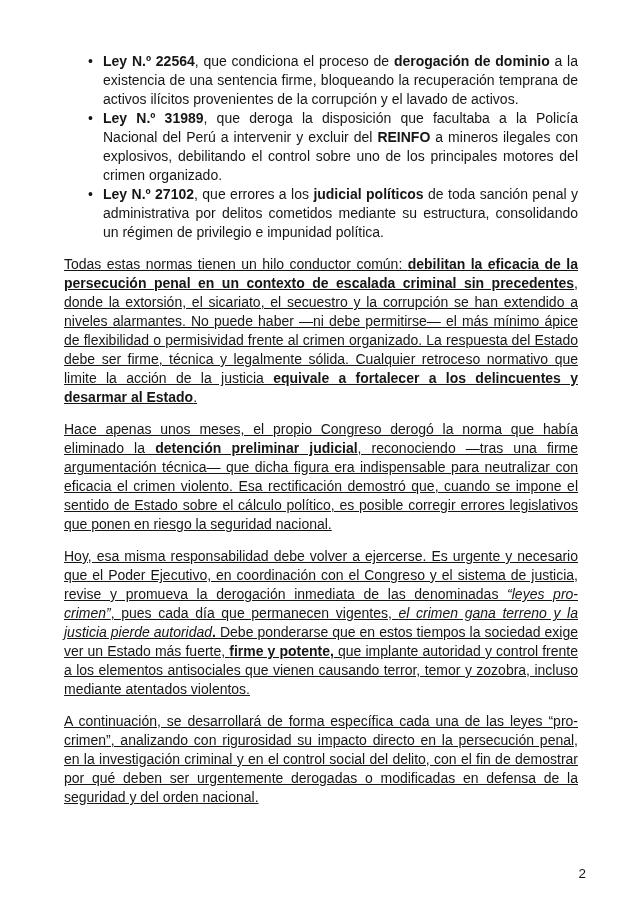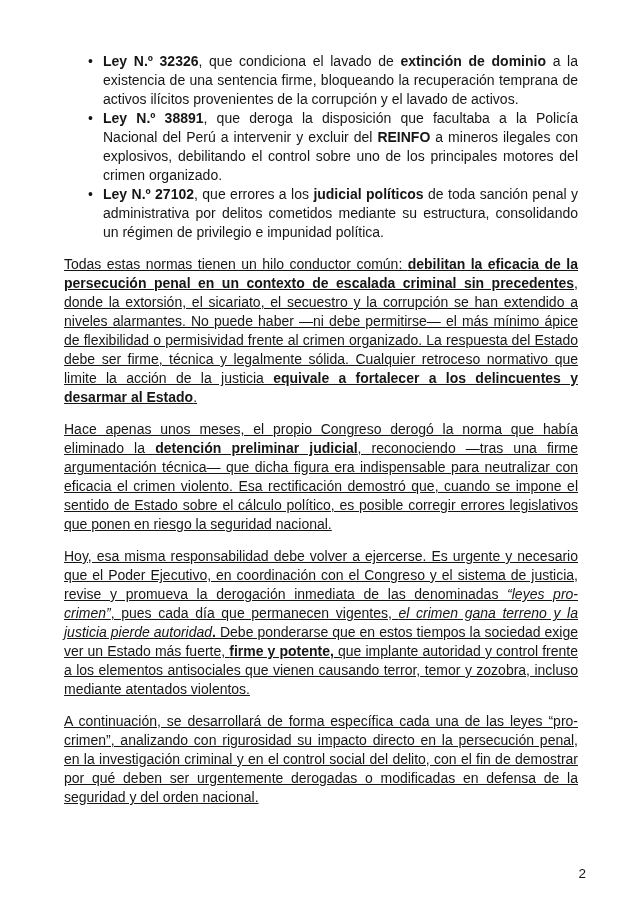--- a/index.html
+++ b/index.html
@@ -57,25 +57,25 @@
 </style>
 </head>
 <body>
 
 <div class="page">
   <div class="content">
 
     <ul class="bullet-list">
       <li>
         <span class="bullet-marker">•</span>
-        <span class="bullet-text"><span class="b">Ley N.º 32326</span><span>, que condiciona el lavado de </span><span class="b">extinción de dominio</span><span> a la existencia de una sentencia firme, bloqueando la recuperación temprana de activos ilícitos provenientes de la corrupción y el lavado de activos.</span></span>
+        <span class="bullet-text"><span class="b">Ley N.º 22564</span><span>, que condiciona el proceso de </span><span class="b">derogación de dominio</span><span> a la existencia de una sentencia firme, bloqueando la recuperación temprana de activos ilícitos provenientes de la corrupción y el lavado de activos.</span></span>
       </li>
       <li>
         <span class="bullet-marker">•</span>
-        <span class="bullet-text"><span class="b">Ley N.º 38891</span><span>, que deroga la disposición que facultaba a la Policía Nacional del Perú a intervenir y excluir del </span><span class="b">REINFO</span><span> a mineros ilegales con explosivos, debilitando el control sobre uno de los principales motores del crimen organizado.</span></span>
+        <span class="bullet-text"><span class="b">Ley N.º 31989</span><span>, que deroga la disposición que facultaba a la Policía Nacional del Perú a intervenir y excluir del </span><span class="b">REINFO</span><span> a mineros ilegales con explosivos, debilitando el control sobre uno de los principales motores del crimen organizado.</span></span>
       </li>
       <li>
         <span class="bullet-marker">•</span>
         <span class="bullet-text"><span class="b">Ley N.º 27102</span><span>, que errores a los </span><span class="b">judicial políticos</span><span> de toda sanción penal y administrativa por delitos cometidos mediante su estructura, consolidando un régimen de privilegio e impunidad política.</span></span>
       </li>
     </ul>
 
     <p class="doc-paragraph"><span>Todas estas normas tienen un hilo conductor común: </span><span class="b">debilitan la eficacia de la persecución penal en un contexto de escalada criminal sin precedentes</span><span>, donde la extorsión, el sicariato, el secuestro y la corrupción se han extendido a niveles alarmantes. No puede haber —ni debe permitirse— el más mínimo ápice de flexibilidad o permisividad frente al crimen organizado. La respuesta del Estado debe ser firme, técnica y legalmente sólida. Cualquier retroceso normativo que limite la acción de la justicia </span><span class="b">equivale a fortalecer a los delincuentes y desarmar al Estado</span><span>.</span></p>
     <p class="doc-paragraph"><span>Hace apenas unos meses, el propio Congreso derogó la norma que había eliminado la </span><span class="b u">detención preliminar judicial</span><span>, reconociendo —tras una firme argumentación técnica— que dicha figura era indispensable para neutralizar con eficacia el crimen violento. Esa rectificación demostró que, cuando se impone el sentido de Estado sobre el cálculo político, es posible corregir errores legislativos que ponen en riesgo la seguridad nacional.</span></p>
     <p class="doc-paragraph"><span>Hoy, esa misma responsabilidad debe volver a ejercerse. Es urgente y necesario que el Poder Ejecutivo, en coordinación con el Congreso y el sistema de justicia, revise y promueva la derogación inmediata de las denominadas </span><span class="i">“leyes pro-crimen”</span><span>, pues cada día que permanecen vigentes, </span><span class="i">el crimen gana terreno y la justicia pierde autoridad</span><span class="b">.</span><span> Debe ponderarse que en estos tiempos la sociedad exige ver un Estado más fuerte, </span><span class="b">firme y potente,</span><span> que implante autoridad y control frente a los elementos antisociales que vienen causando terror, temor y zozobra, incluso mediante atentados violentos.</span></p>

